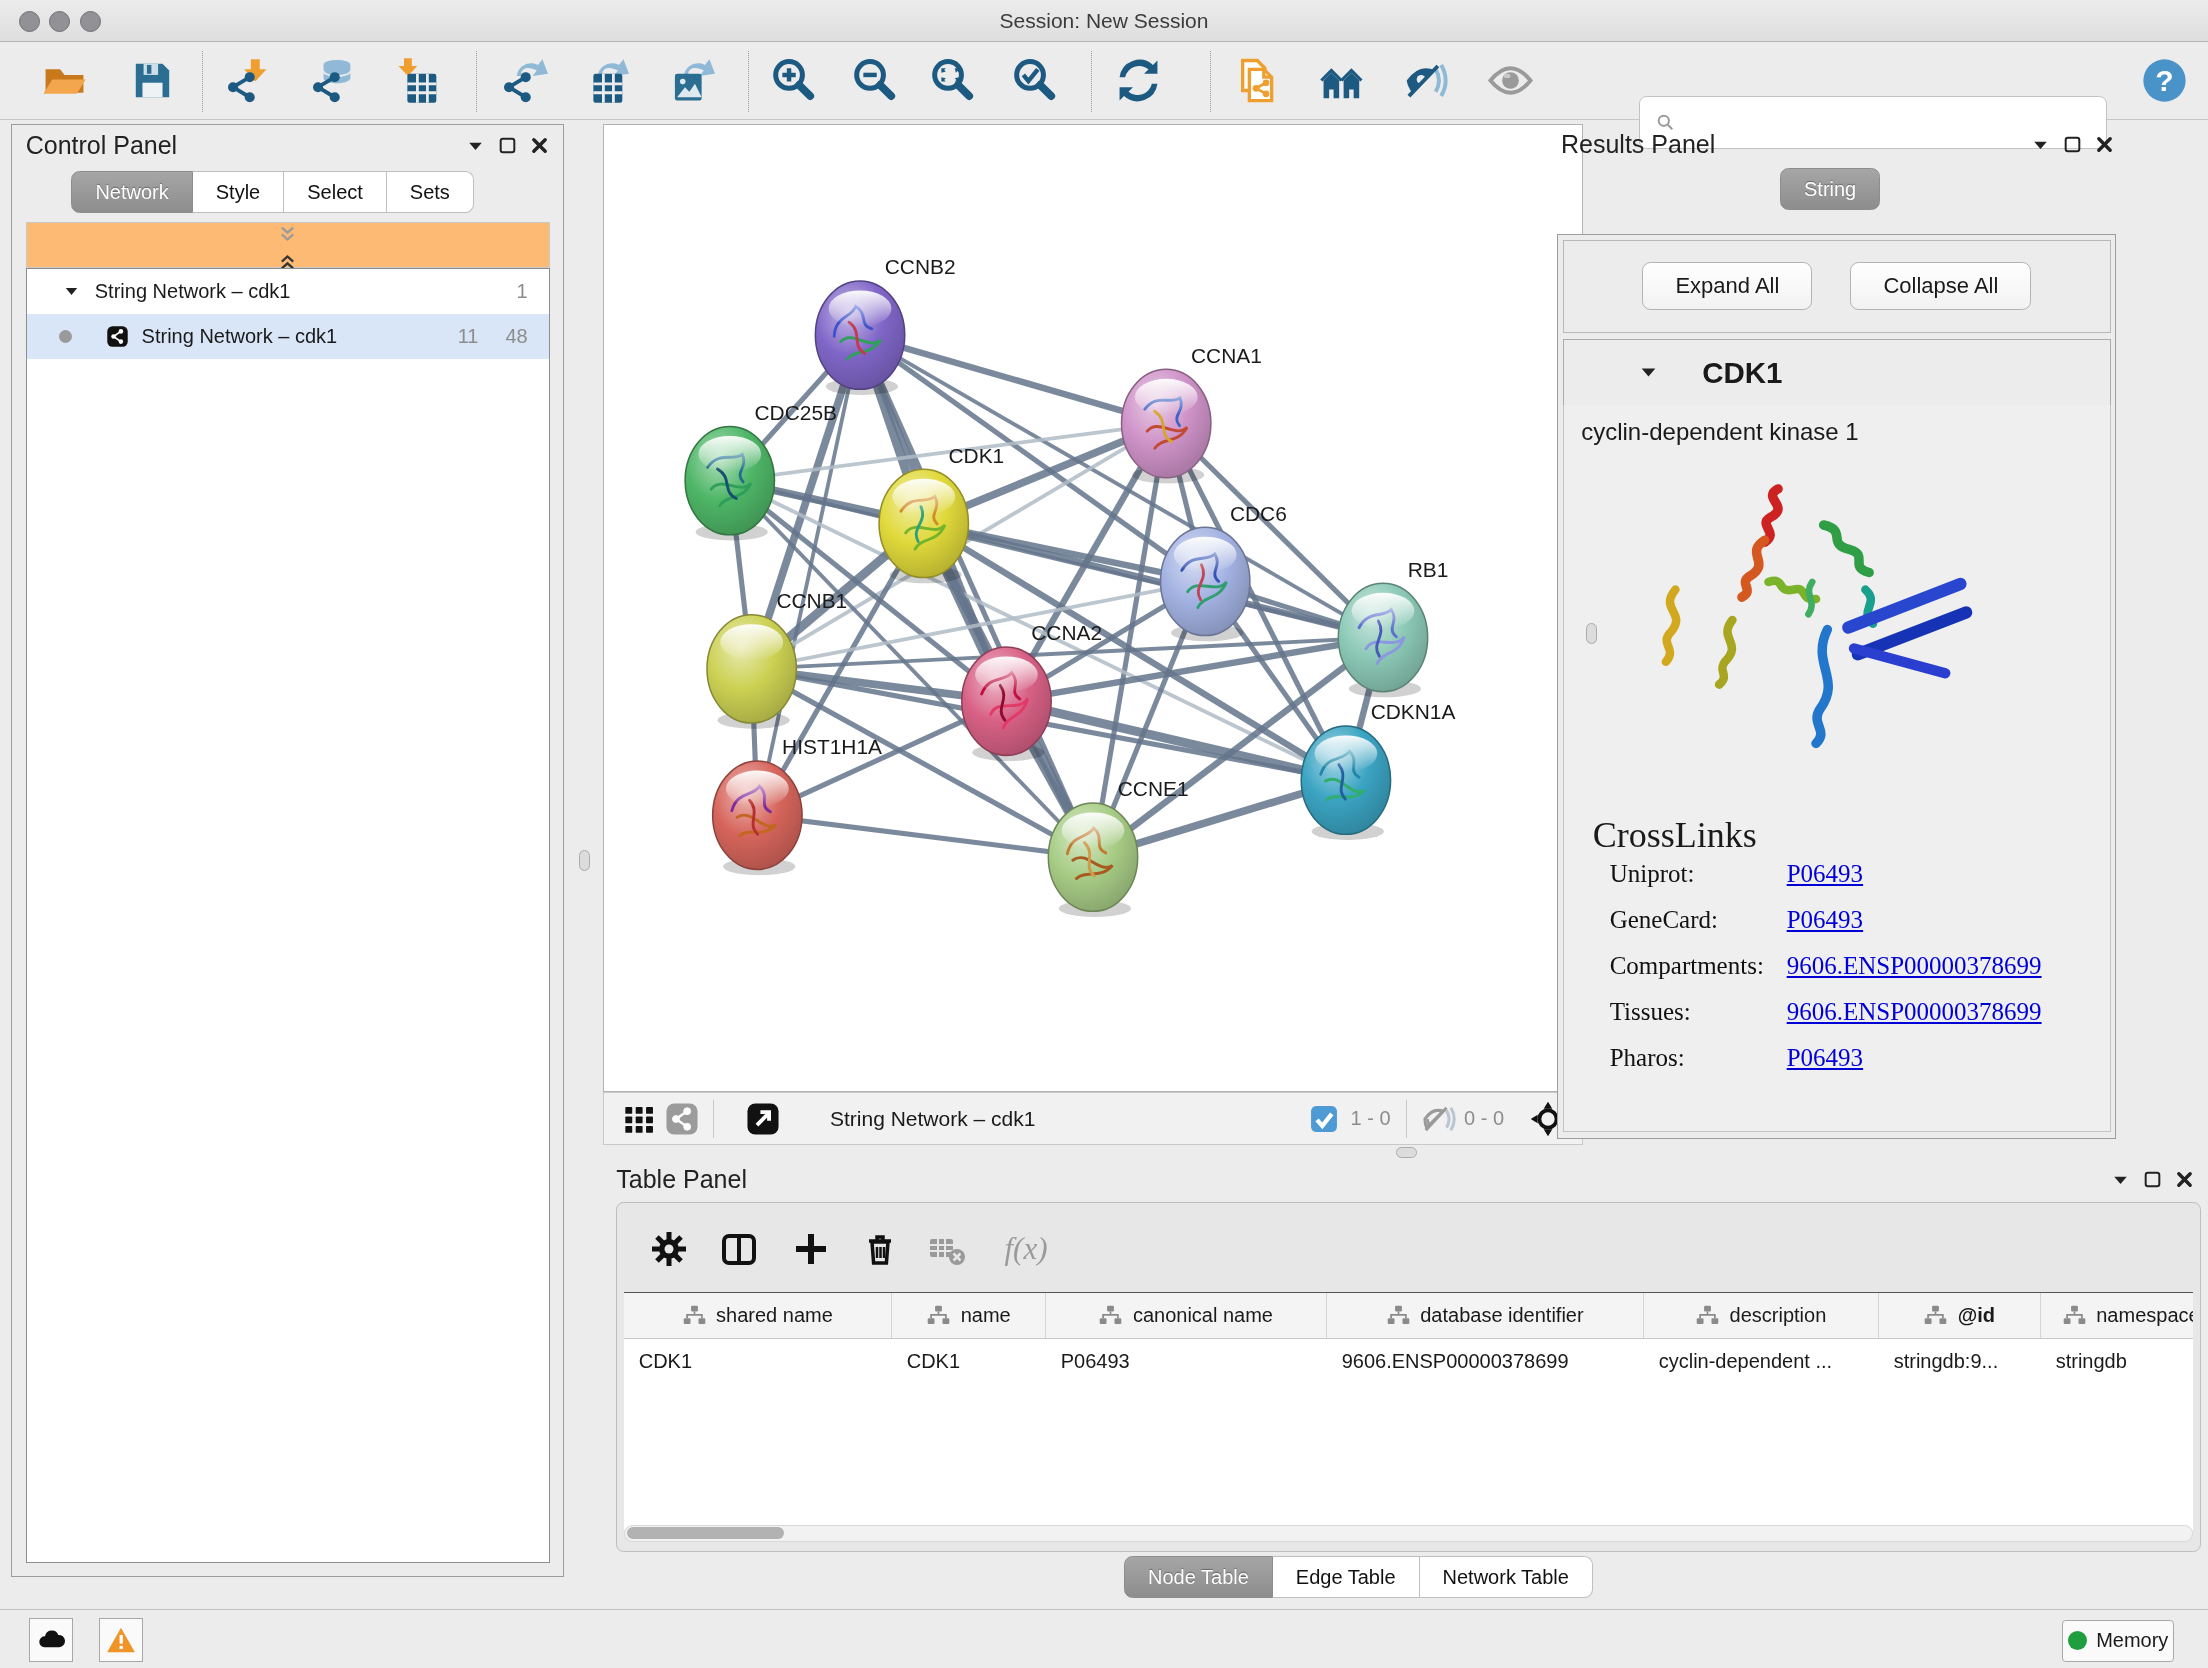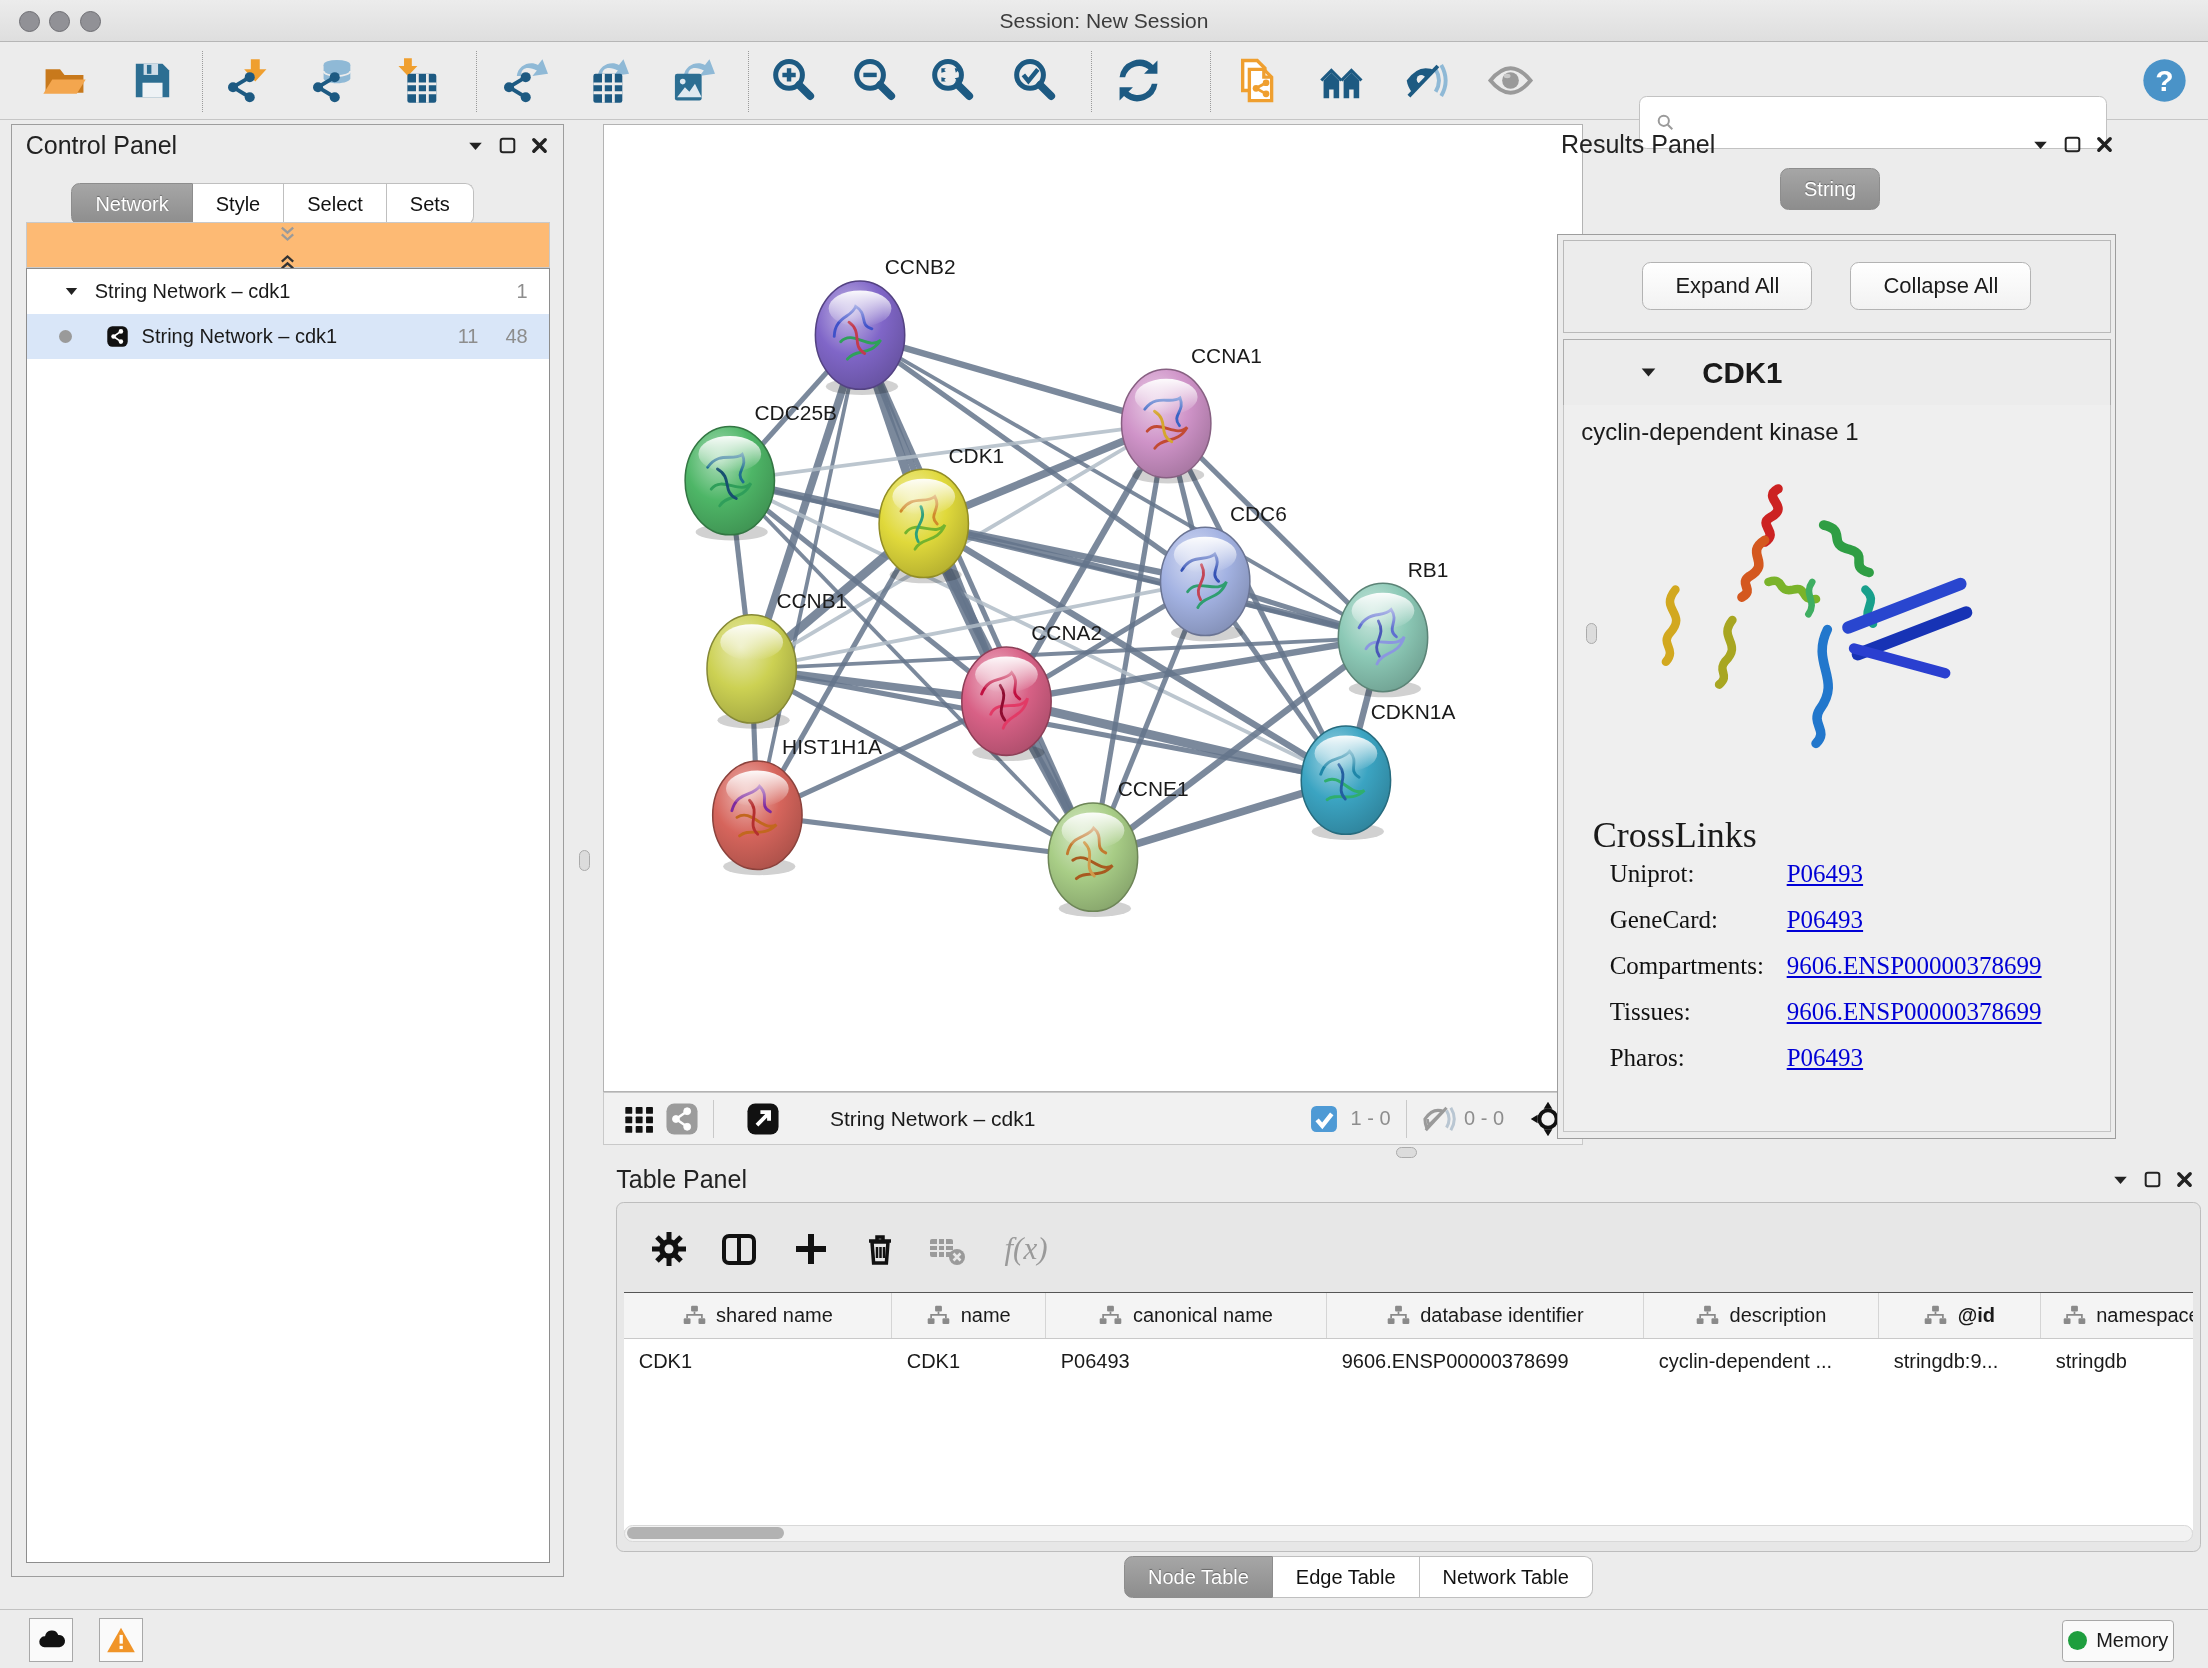--- a/index.html
+++ b/index.html
@@ -43,21 +43,21 @@
   .seg:first-child { border-left:1px solid #bfbfbf; border-radius:8.6px 0 0 8.6px; }
   .seg:last-child { border-radius:0 8.6px 8.6px 0; }
   .seg.sel { background:linear-gradient(#a6a6a6,#8d8d8d); color:#fff;
              text-shadow:0 -1px 1px rgba(0,0,0,.35); border-color:#8d8d8d; }
 
   
   #cpanel { position:absolute; left:11.4px; top:124px; width:553px; height:1453px;
             background:#ececec; border:1px solid #9d9d9d; }
   #cp-head { position:absolute; left:0; top:0; right:0; height:40px; display:flex;
              align-items:center; padding:0 7.6px 0 13.3px; }
-  #cp-tabs { position:absolute; left:59px; top:58px;border-radius:7px; }
+  #cp-tabs { position:absolute; left:59px; top:46px;border-radius:7px; }
   #cp-subhead { position:absolute; left:13.3px; top:97px; width:524px; height:46px;
                 background:#fdba74; border:1px solid #c9c9c9; display:flex; align-items:center;flex-direction:column; }
   #cp-list { position:absolute; left:13.3px; top:143px; width:524px; height:1295px;
              background:#fff; border:1px solid #8d8d8d; }
   .netrow { height:45px; display:flex; align-items:center; font-size:20px; }
   .netrow .cnt { color:#8d8d8d; }
   .netrow.sel { background:#d9e6f8; }
 
   
   #netcanvas { position:absolute; left:603px; top:124px; width:980px; height:968px;

